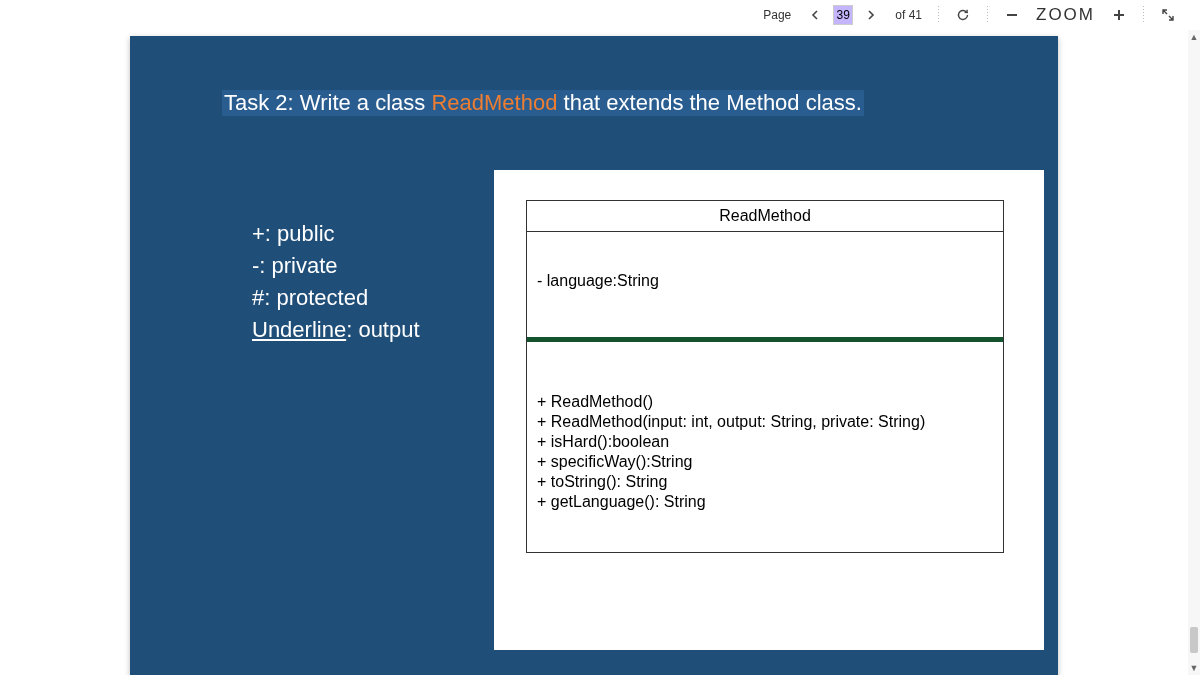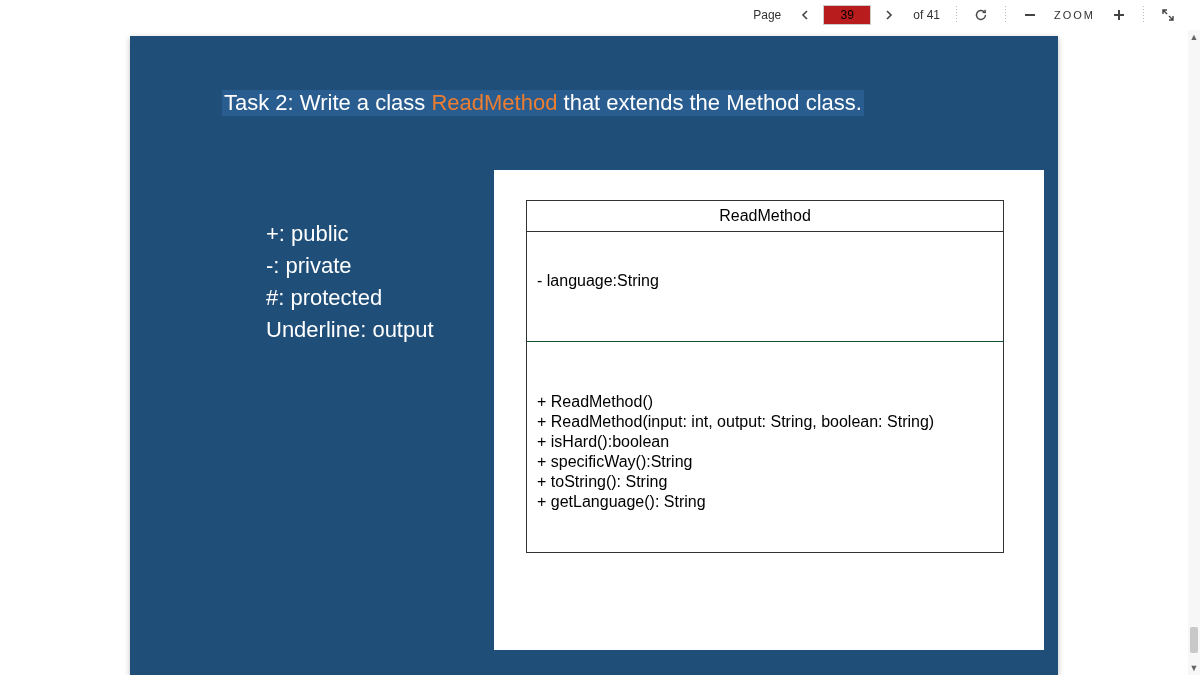--- a/index.html
+++ b/index.html
@@ -12,28 +12,28 @@
     display: flex; align-items: center; justify-content: flex-end;
     gap: 4px; padding: 12px 6px; font-size: 12px; color: #333;
     background: #ffffff;
   }
   .tb-text { padding: 0 6px; }
   .tb-btn {
     width: 28px; height: 24px; display: flex; align-items: center; justify-content: center;
     cursor: pointer; border-radius: 2px;
   }
   .page-input {
-    width: 48px; height: 20px; text-align: center;
-    border: 1px solid #ccc; background: #b91c1c; font-size: 12px;
+    width: 20px; height: 20px; text-align: center;
+    border: 1px solid #ccc; background: #c4b5fd; font-size: 12px;
   }
   .vsep {
     width: 1px; height: 18px; margin: 0 6px;
     background: repeating-linear-gradient(to bottom,#bbb 0,#bbb 1px,transparent 1px,transparent 3px);
   }
-  .zoom-label { letter-spacing: 2px; font-size: 11px; }
+  .zoom-label { letter-spacing: 2px; font-size: 17px; }
 
   
   .viewer {
     position: absolute; top: 30px; left: 0; right: 12px; bottom: 0;
     background: #ffffff;
     display: flex; justify-content: center;
   }
   .scroll-track {
     position: absolute; top: 30px; right: 0; width: 12px; bottom: 0;
     background: #f7f7f7;
@@ -59,43 +59,43 @@
   }
 
   .task-title {
     position: absolute; top: 54px; left: 92px;
     font-size: 22px; font-weight: 400;
     background: #2a5d8f; padding: 0 2px;
   }
   .task-title .cls { color: #ed7d31; }
 
   .legend {
-    position: absolute; top: 182px; left: 136px;
+    position: absolute; top: 182px; left: 122px;
     font-size: 22px; line-height: 1.45;
   }
   .legend div { white-space: nowrap; }
-  .legend .st { }
+  .legend .st { text-decoration: underline; }
 
   .uml-card {
     position: absolute; top: 134px; left: 364px;
     width: 550px; height: 480px;
     background: #ffffff;
   }
   .uml {
     position: absolute; top: 30px; left: 32px;
     width: 478px; border: 1px solid #333; color: #000;
     font-family: Arial, sans-serif; font-size: 16px;
   }
   .uml .name {
     text-align: center; padding: 6px 4px;
     border-bottom: 1px solid #333;
   }
   .uml .attrs {
     min-height: 110px; padding: 40px 10px 10px 10px;
-    border-bottom: 1px solid #14532d;
+    border-bottom: 5px solid #14532d;
   }
   .uml .ops {
     min-height: 210px; padding: 50px 10px 10px 10px;
     line-height: 1.25;
   }
 </style>
 </head>
 <body>
 
 <div class="toolbar">
@@ -164,21 +164,21 @@
     </div>
 
     <div class="uml-card">
       <div class="uml">
         <div class="name">ReadMethod</div>
         <div class="attrs">
             <div>- language:String</div>
           </div>
         <div class="ops">
             <div>+ ReadMethod()</div>
-            <div>+ ReadMethod(input: int, output: String, boolean: String)</div>
+            <div>+ ReadMethod(input: int, output: String, private: String)</div>
             <div>+ isHard():boolean</div>
             <div>+ specificWay():String</div>
             <div>+ toString(): String</div>
             <div>+ getLanguage(): String</div>
           </div>
       </div>
     </div>
 
   </div>
 </div>

